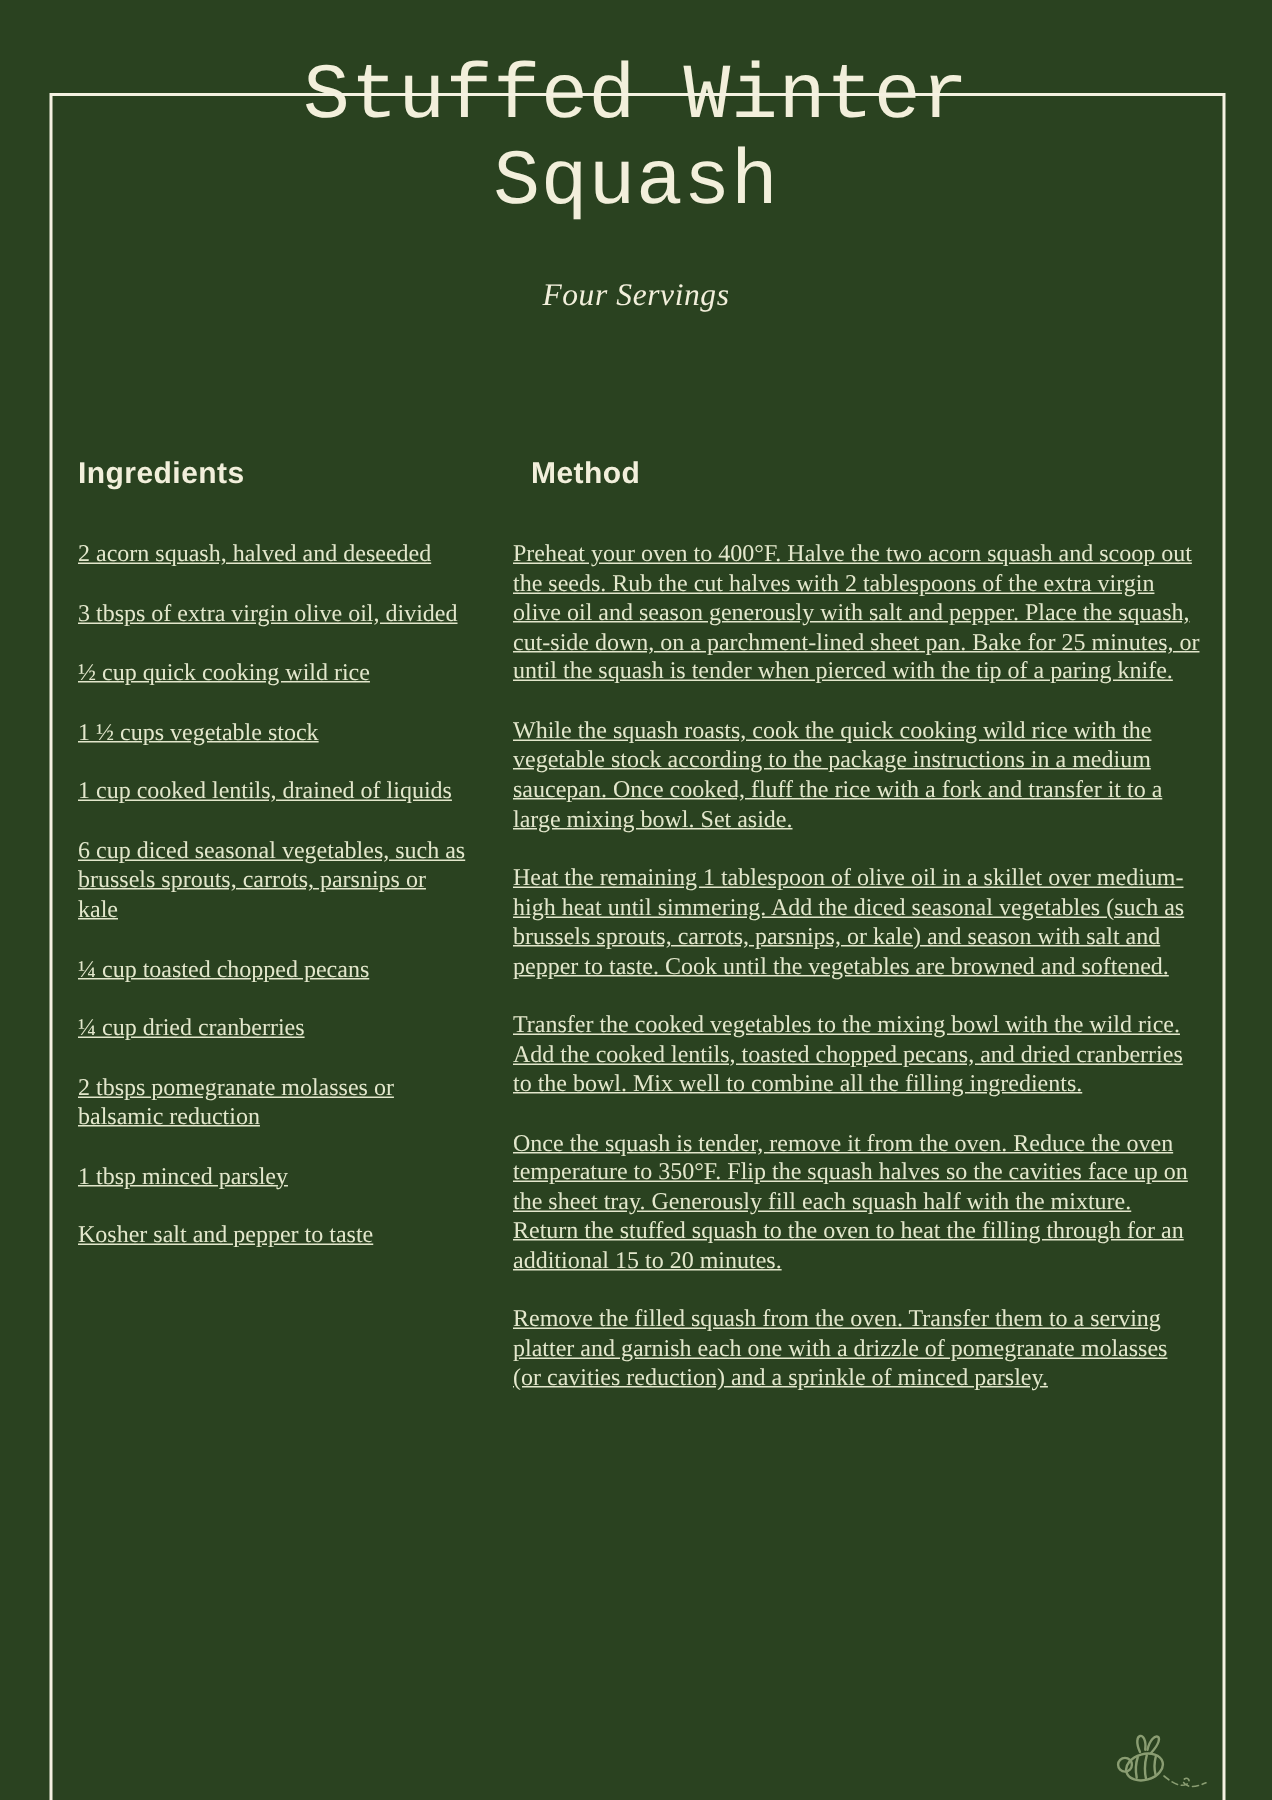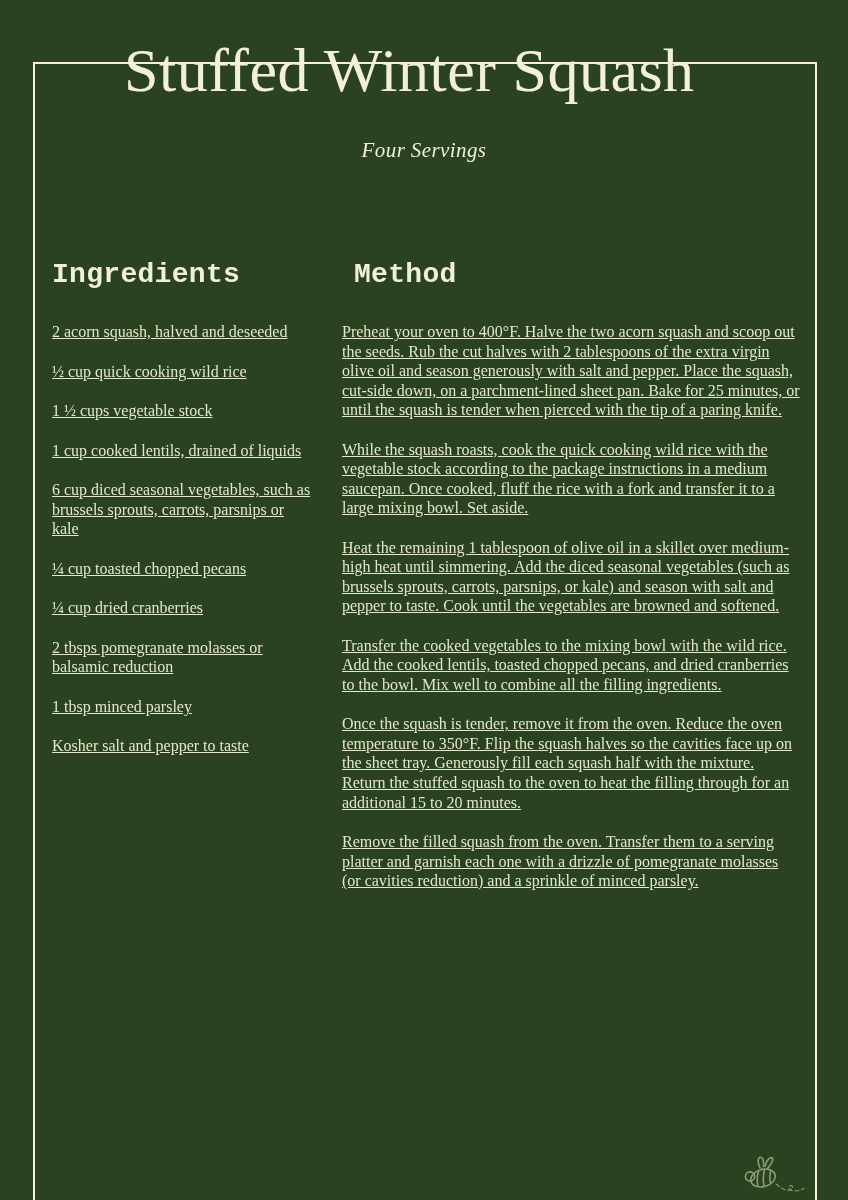--- a/index.html
+++ b/index.html
@@ -23,23 +23,24 @@
     left: 33px; top: 26px; right: 31px; bottom: 29px;
     border: 2px solid var(--frame);
     pointer-events: none;
   }
   .content {
     position: relative;
     width: 100%; height: 100%;
   }
   .recipe-title {
     margin-top: 36px;
-    font-family: Liberation Serif, serif;
+    text-align: center;
+    font-family: Liberation Mono, monospace;
     font-weight: 400;
-    font-size: 62px;
+    font-size: 52px;
     line-height: 1.1;
     color: var(--title);
     max-width: 600px;
     margin-left: auto;
     margin-right: auto;
     letter-spacing: 0.5px;
   }
   .servings {
     margin-top: 34px;
     text-align: center;
@@ -50,23 +51,23 @@
   }
   .columns {
     display: flex;
     margin-top: 96px;
     padding: 0 48px 0 52px;
     gap: 28px;
   }
   .col-ingredients { width: 262px; flex: none; }
   .col-method { flex: 1; }
   .section-heading {
-    font-family: Liberation Mono, monospace;
+    font-family: Liberation Sans, sans-serif;
     font-weight: 700;
-    font-size: 28px;
+    font-size: 20px;
     color: var(--title);
     letter-spacing: 0.3px;
     margin-bottom: 32px;
   }
   .col-method .section-heading { padding-left: 12px; }
   .ingredient-item, .method-paragraph {
     font-size: 16px;
     line-height: 1.22;
     margin-bottom: 20px;
     color: var(--body-text);
@@ -89,20 +90,21 @@
 
   <h1 class="recipe-title">Stuffed Winter Squash</h1>
 
   <div class="servings">Four Servings</div>
 
   <div class="columns">
 
     <div class="col-ingredients">
       <h2 class="section-heading">Ingredients</h2>
       <p class="ingredient-item">2 acorn squash, halved and deseeded</p>
+      <p class="ingredient-item">3 tbsps of extra virgin olive oil, divided</p>
       <p class="ingredient-item">½ cup quick cooking wild rice</p>
       <p class="ingredient-item">1 ½ cups vegetable stock</p>
       <p class="ingredient-item">1 cup cooked lentils, drained of liquids</p>
       <p class="ingredient-item">6 cup diced seasonal vegetables, such as brussels sprouts, carrots, parsnips or kale</p>
       <p class="ingredient-item">¼ cup toasted chopped pecans</p>
       <p class="ingredient-item">¼ cup dried cranberries</p>
       <p class="ingredient-item">2 tbsps pomegranate molasses or balsamic reduction</p>
       <p class="ingredient-item">1 tbsp minced parsley</p>
       <p class="ingredient-item">Kosher salt and pepper to taste</p>
     </div>

